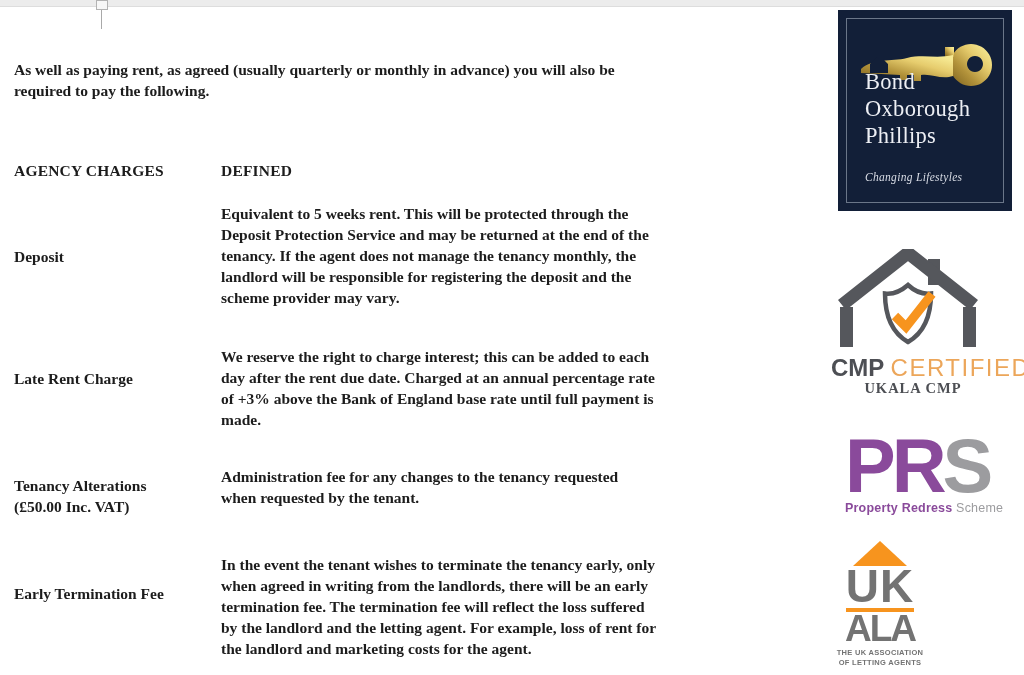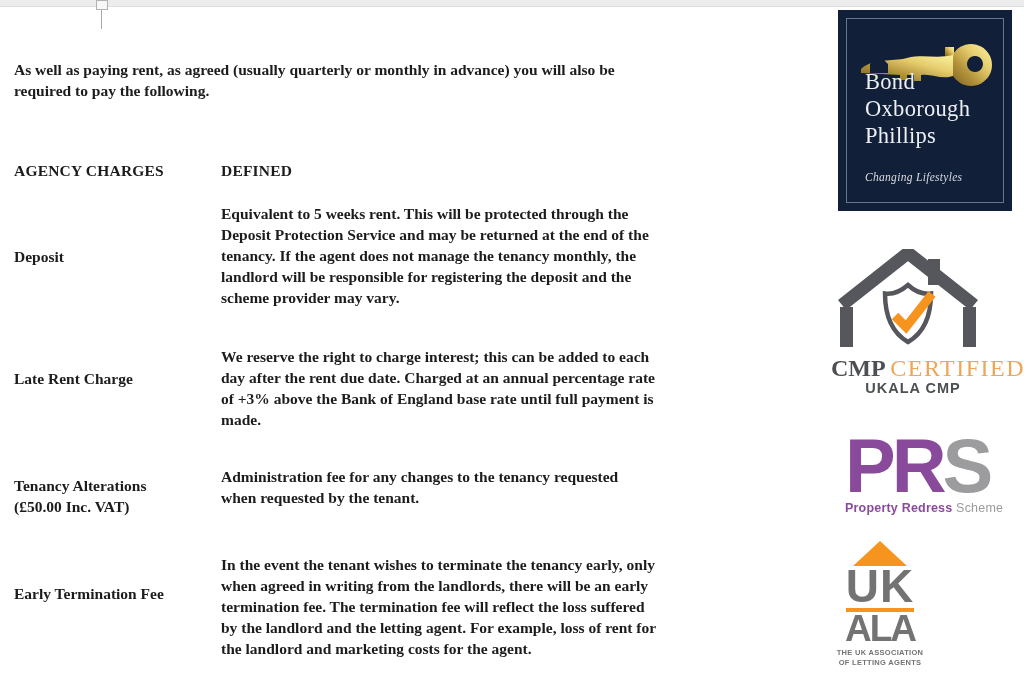--- a/index.html
+++ b/index.html
@@ -56,28 +56,28 @@
   }
   .bond-tagline {
     position:absolute; left:27px; top:161px;
     font-style:italic; font-size:11.5px; color:#d9dde6; letter-spacing:0.3px;
   }
 
   
   .cmp-house { position:absolute; left:838px; top:249px; width:140px; height:100px; }
   .cmp-title {
     position:absolute; left:831px; top:356px; width:164px; text-align:center;
-    font-family:Liberation Serif, serif;
+    font-family:Liberation Sans, sans-serif;
     font-size:24px; line-height:24px; font-weight:700; color:#4d4f54;
     white-space:nowrap;
   }
   .cmp-certified { font-weight:400; color:#eca65a; letter-spacing:1.5px; }
   .cmp-sub {
     position:absolute; left:831px; top:380px; width:164px; text-align:center;
-    font-family:Liberation Sans, sans-serif;
+    font-family:Liberation Serif, serif;
     font-size:14.5px; font-weight:700; color:#4d4f54; letter-spacing:1px;
   }
 
   
   .prs { position:absolute; left:845px; top:436px; font-family:"Liberation Sans", sans-serif; }
   .prs-letters { font-size:76px; line-height:60px; font-weight:700; letter-spacing:-4px; }
   .prs-purple { color:#8a4a9b; }
   .prs-gray   { color:#9c9c9f; }
   .prs-caption { margin-top:5px; font-size:12.5px; font-weight:700; letter-spacing:0.2px; }
   .prs-caption .prs-gray { font-weight:400; }

